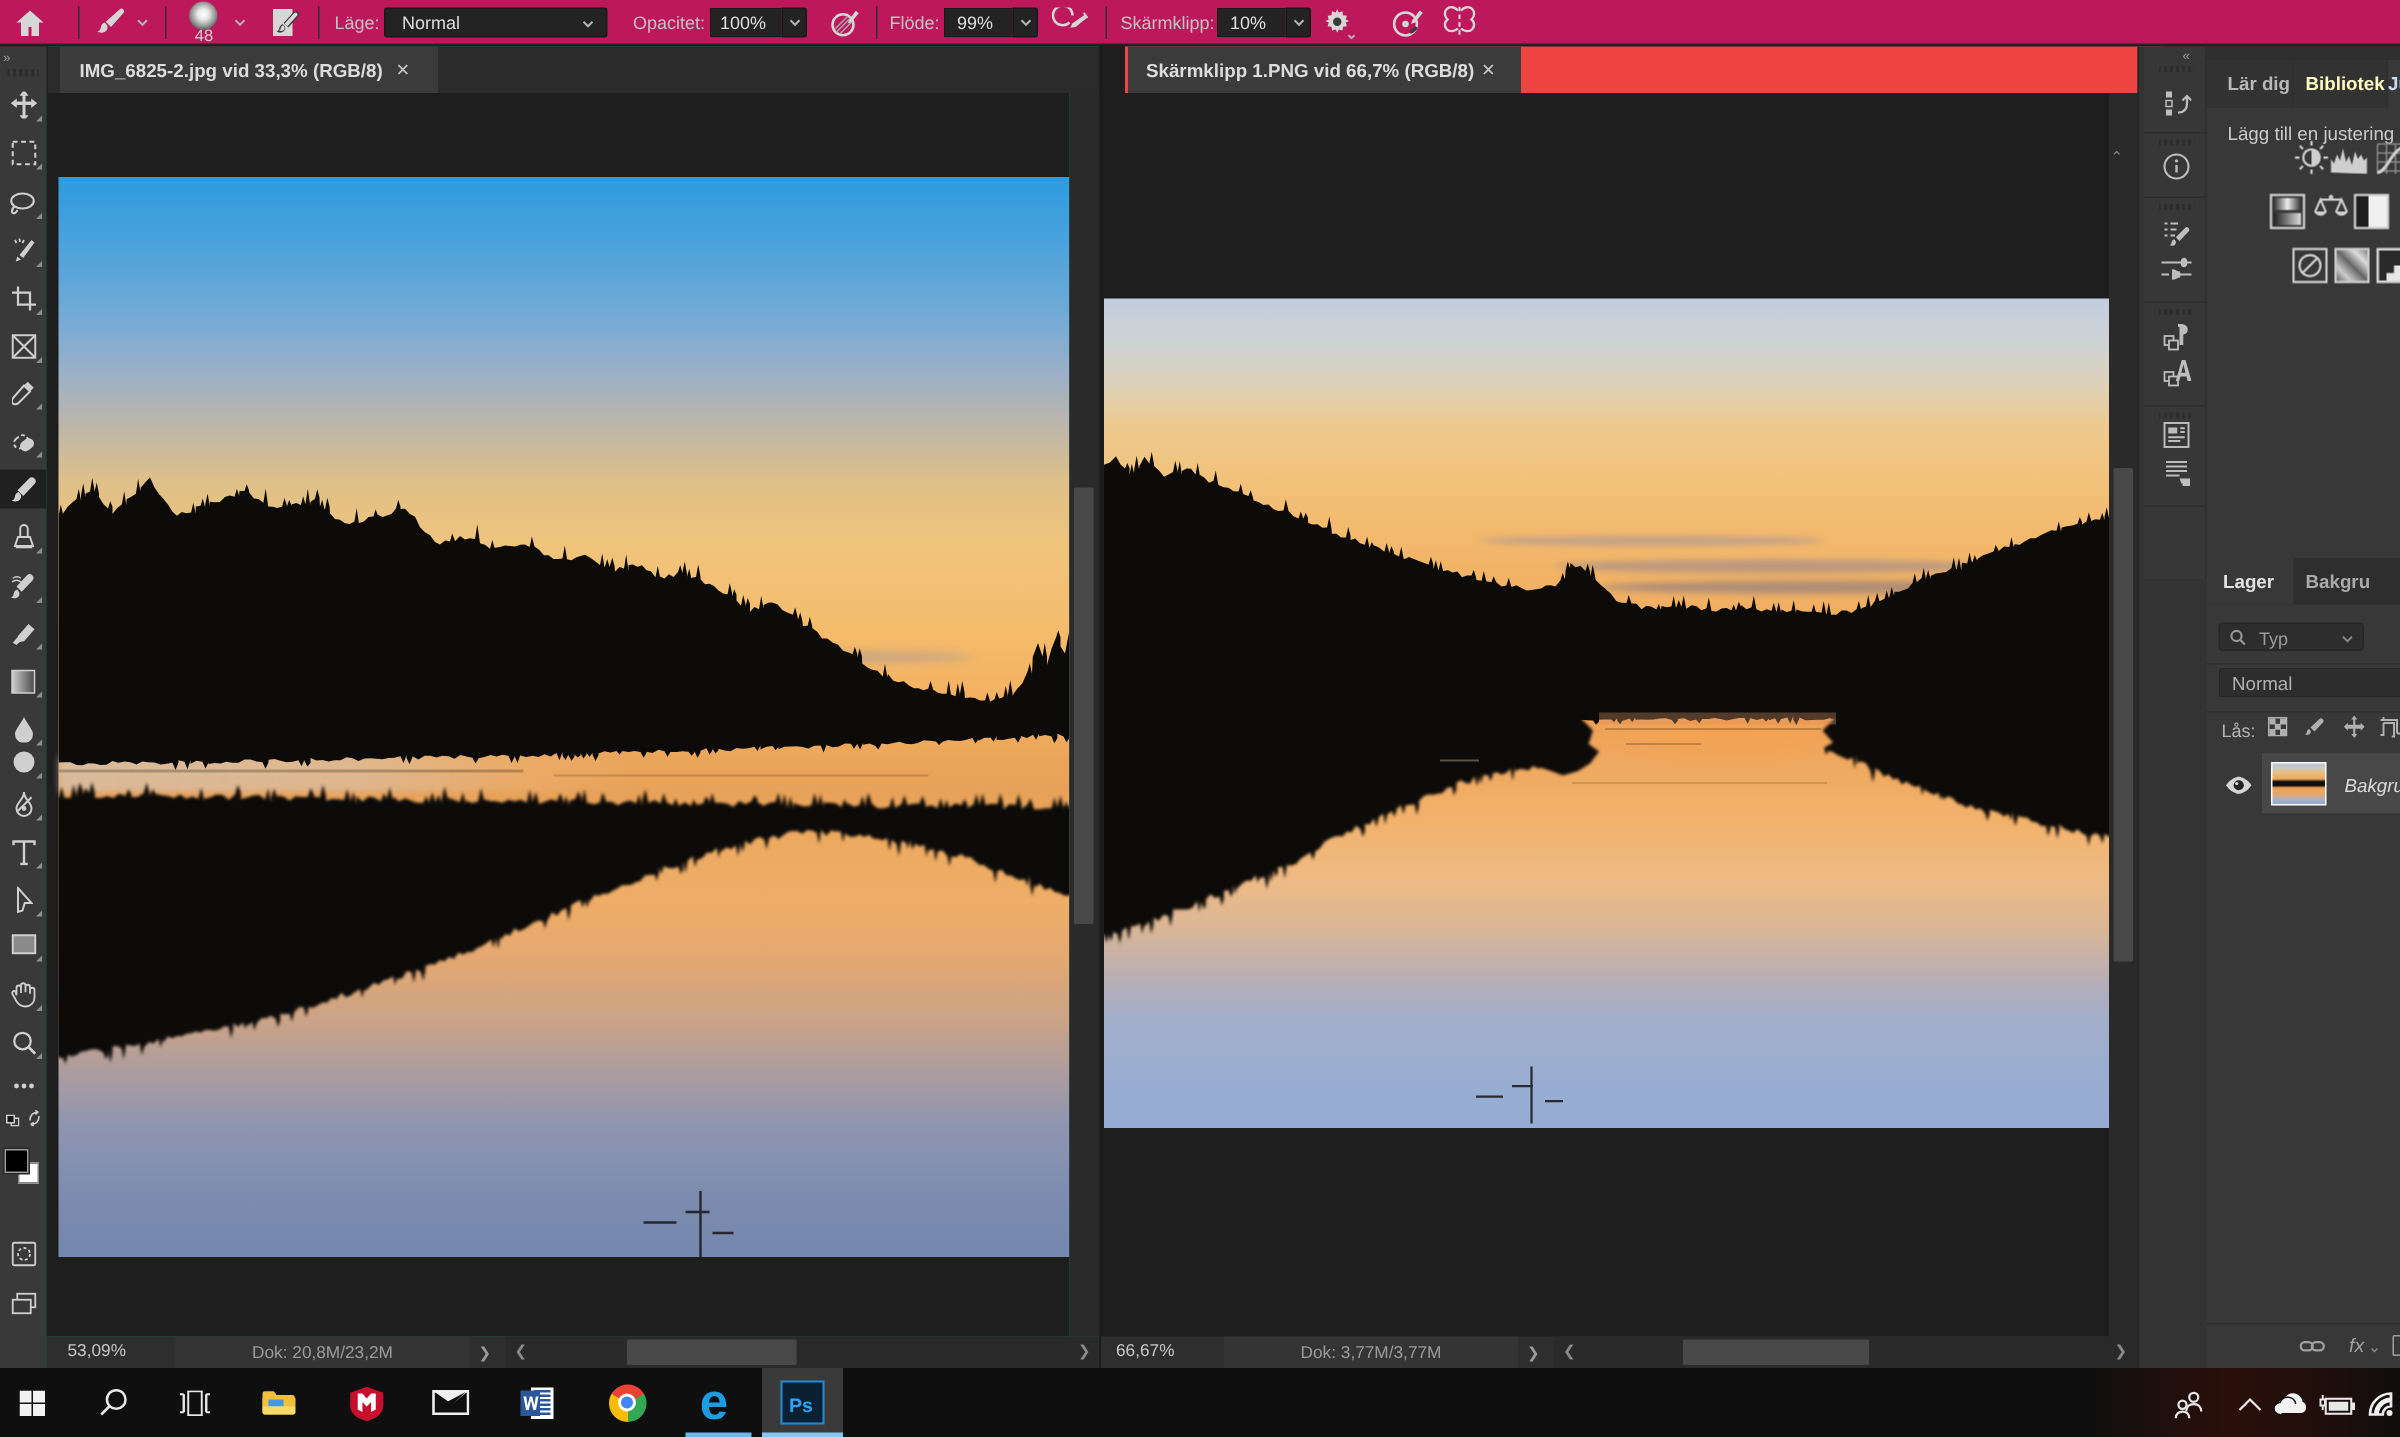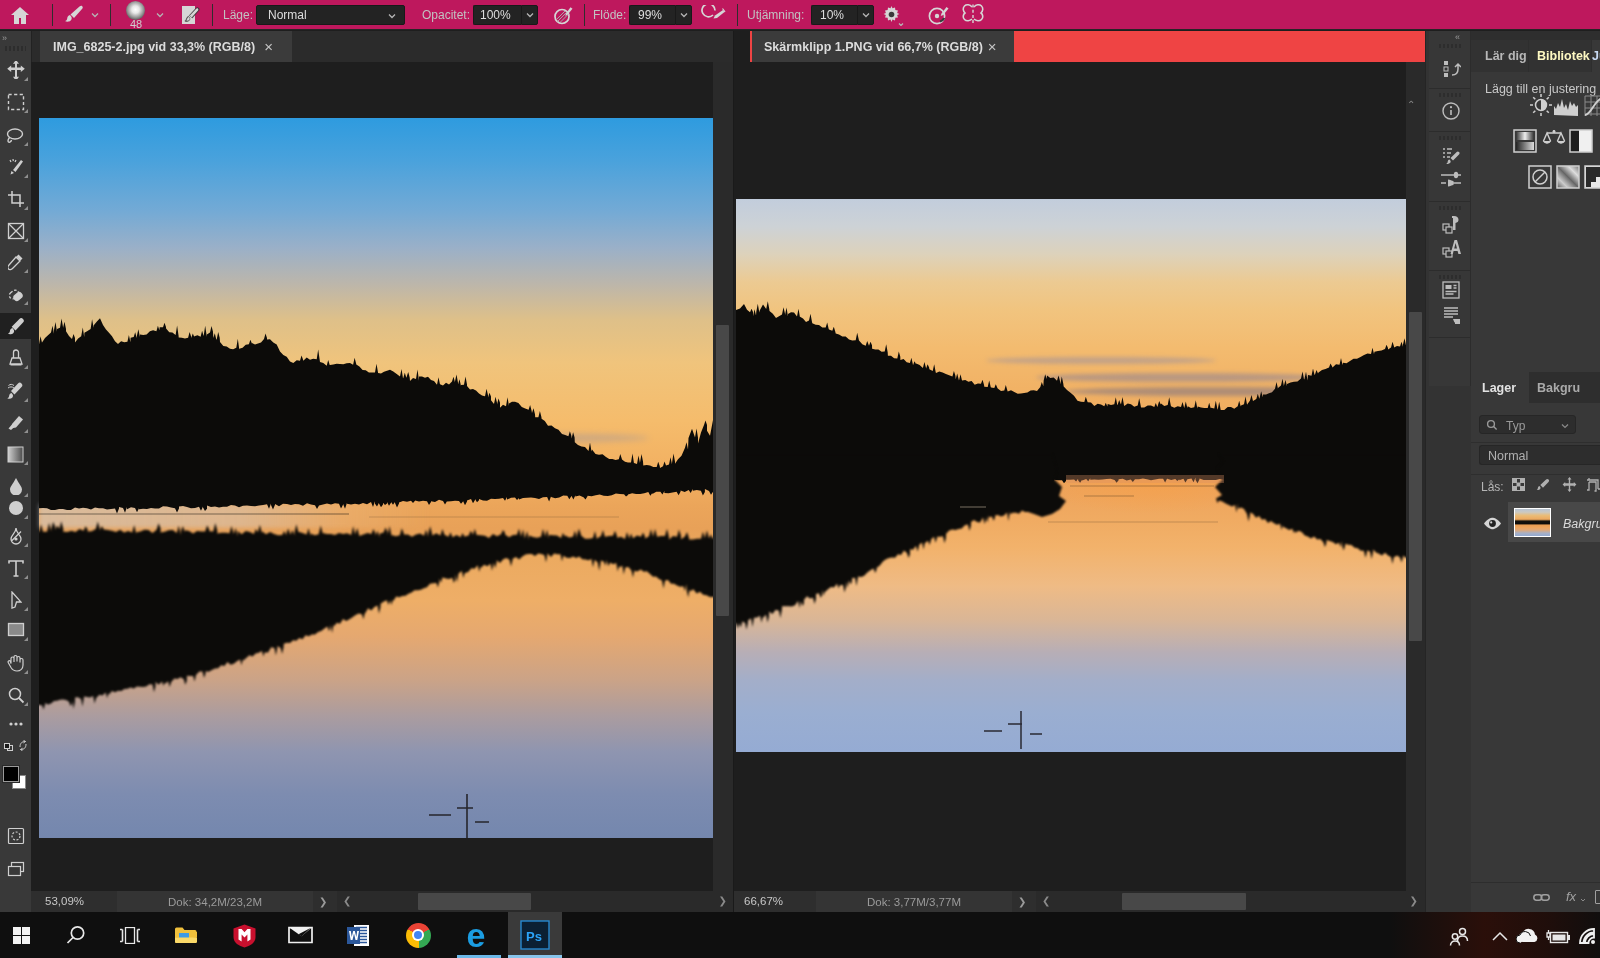--- a/index.html
+++ b/index.html
@@ -79,21 +79,21 @@
       </svg>
     </div>
   <div class="ico" style="left:700px;top:4px;width:28px;height:22px">
     <svg width="26" height="20" viewBox="0 0 26 20">
         <path d="M12 10 a6.5 6.5 0 1 1 2 -4.6" fill="none" stroke="#d6d6d6" stroke-width="1.7"></path>
         <path d="M14 10.5 l8 -5.5 1.5 2 -7.5 6 -3.5 .5 Z" fill="#d6d6d6"></path>
         <path d="M21.5 3.5 l2.5 3.4" stroke="#d6d6d6" stroke-width="1.2"></path>
       </svg>
   </div>
   <div class="abs" style="left:737px;top:4px;width:1px;height:22px;background:#2e2e2e"></div>
-  <div class="olabel" style="left:747px">Utjämning:</div>
+  <div class="olabel" style="left:747px">Skärmklipp:</div>
   <div class="obox" style="left:811px;width:46px;border-right:none;border-radius:2px 0 0 2px">
       <span style="margin-left:8px">10%</span>
     </div>
   <div class="obox" style="left:857px;width:17px;border-radius:0 2px 2px 0">
       <svg class="chev" style="margin-left:4px" viewBox="0 0 8 8">
         <path d="M1 2.5 L4 5.5 L7 2.5" stroke="#b5b5b5" fill="none" stroke-width="1.3"></path>
       </svg>
     </div>
   <div class="ico" style="left:882px;top:4px;width:24px;height:22px">
     <svg width="22" height="21" viewBox="0 0 22 21">
@@ -332,21 +332,21 @@
 </div>
   </div>
 
   <div class="abs" style="left:682px;top:31px;width:20px;height:829px;background:#2a2a2a">
     <div class="abs" style="left:3px;top:263px;width:13px;height:291px;background:#484848;border-radius:1px"></div>
     <div class="abs" style="left:5px;top:838px;color:#8a8a8a;font-size:10px">⌄</div>
   </div>
 
   <div class="abs" style="left:0;top:860px;width:702px;height:21px;background:#2e2e2e;color:#c7c7c7;font-size:11.5px">
     <div class="abs" style="left:14px;top:4px">53,09%</div>
-    <div class="abs" style="left:86px;top:0;width:196px;height:21px;background:#343434;display:flex;align-items:center;justify-content:center;color:#9b9b9b">Dok: 34,2M/23,2M</div>
+    <div class="abs" style="left:86px;top:0;width:196px;height:21px;background:#343434;display:flex;align-items:center;justify-content:center;color:#9b9b9b">Dok: 20,8M/23,2M</div>
     <div class="abs" style="left:288px;top:5px;color:#9b9b9b;font-size:10px">❯</div>
     <div class="abs" style="left:306px;top:0;width:396px;height:21px;background:#2a2a2a">
       <div class="abs" style="left:6px;top:4px;color:#8a8a8a;font-size:10px">❮</div>
       <div class="abs" style="left:81px;top:2px;width:113px;height:17px;background:#484848;border-radius:1px"></div>
       <div class="abs" style="right:6px;top:4px;color:#8a8a8a;font-size:10px">❯</div>
     </div>
   </div>
 </div>
 
 <div class="abs" style="left:733px;top:31px;width:692px;height:881px;background:#1e1e1e;border-left:1px solid #1a1a1a">

